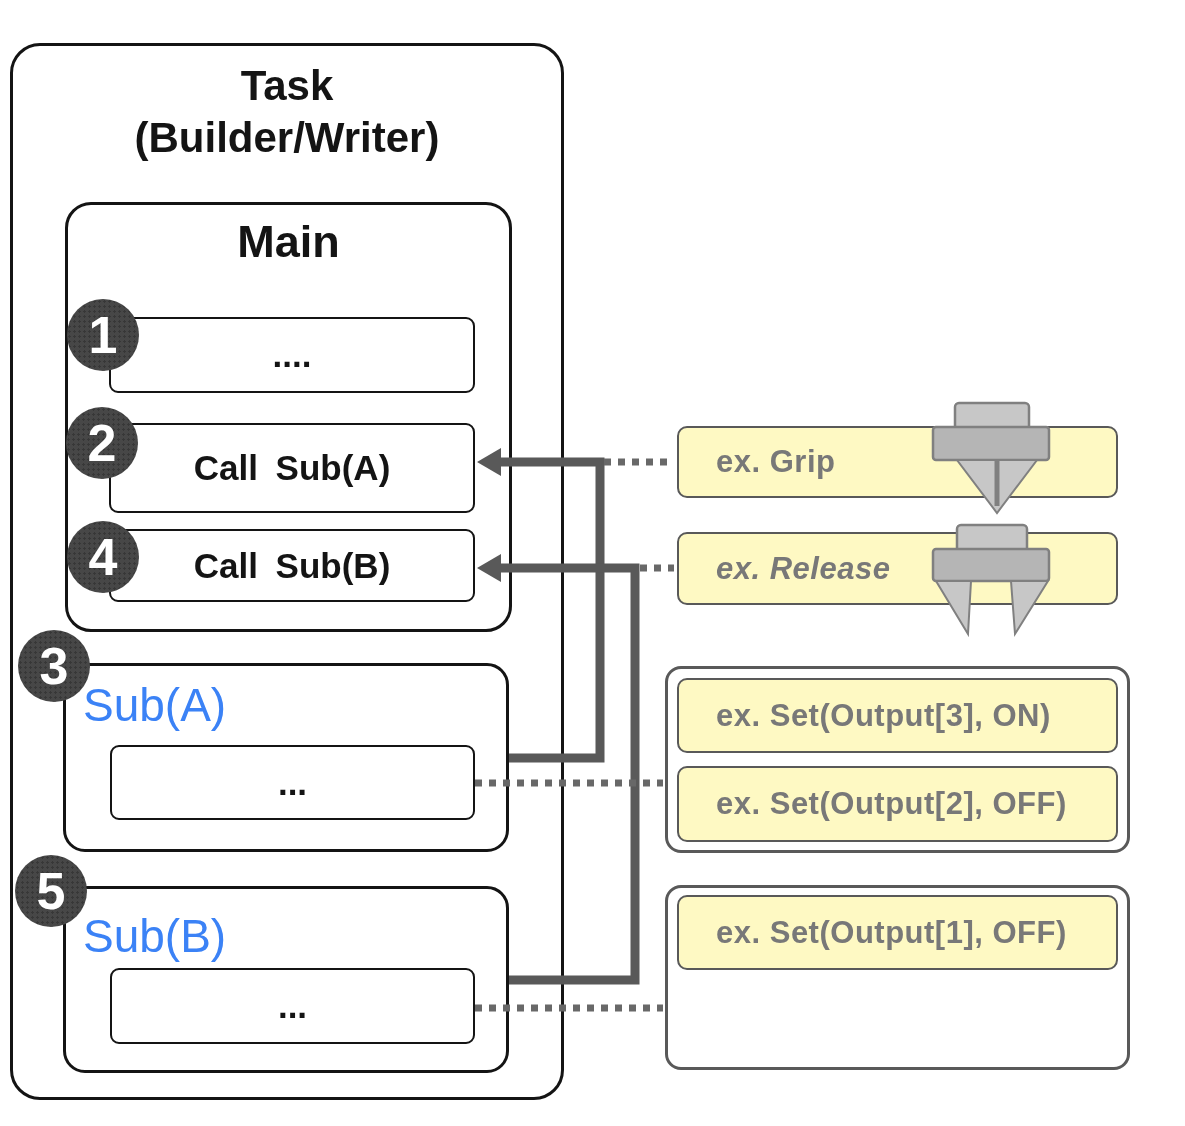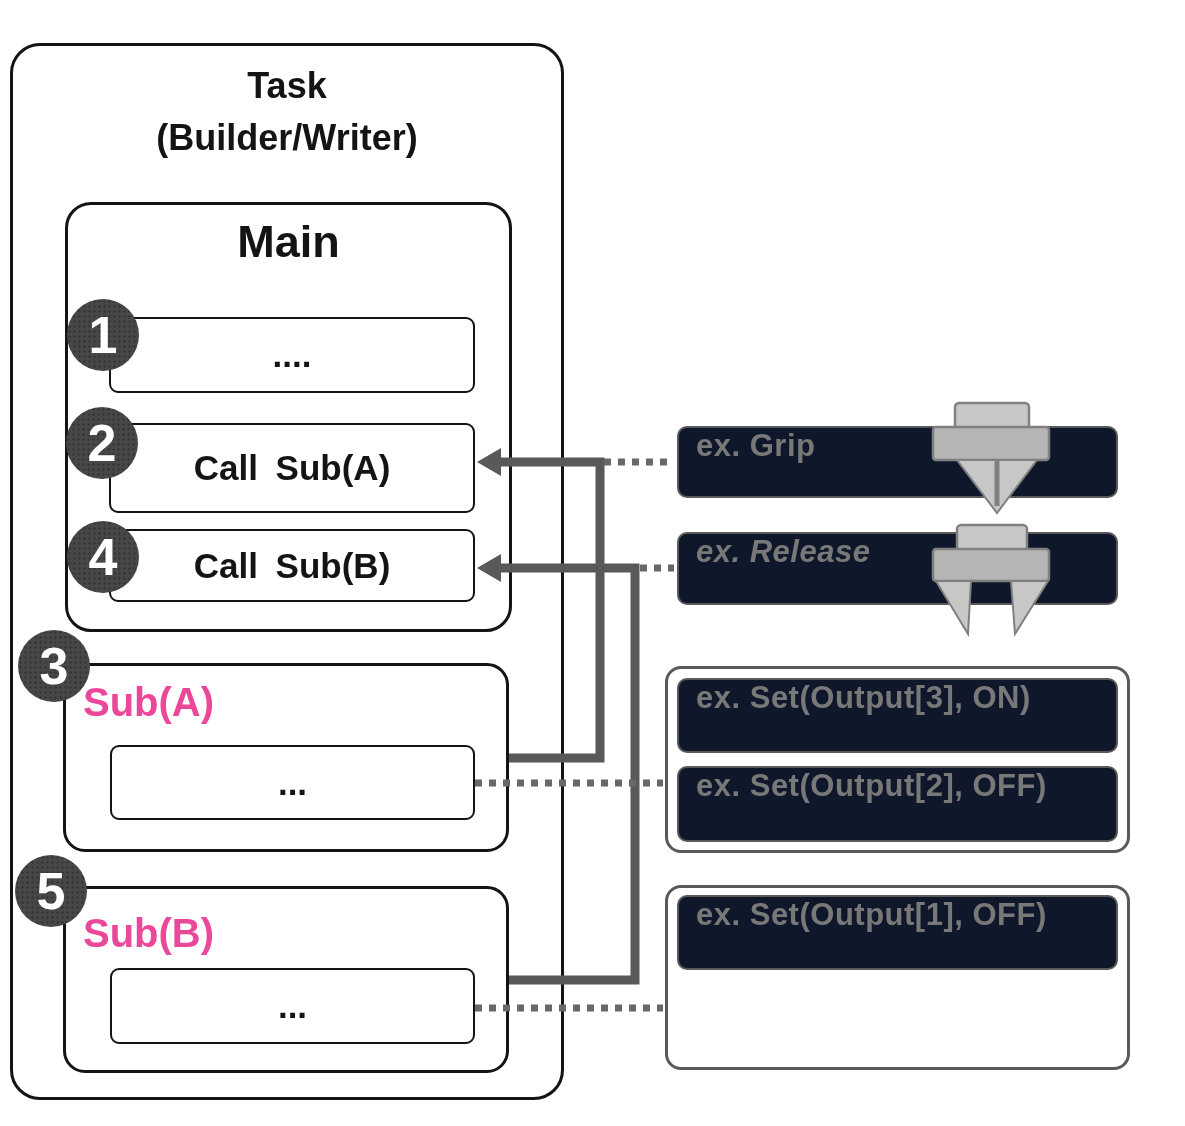--- a/index.html
+++ b/index.html
@@ -6,25 +6,25 @@
   .canvas{
     position:relative;width:1185px;height:1126px;background:#ffffff;overflow:hidden;
     font-family:"Liberation Sans","DejaVu Sans",sans-serif;
   }
   .abs{position:absolute;box-sizing:border-box;}
   
   .blackbox{border:3px solid #141414;background:#ffffff;}
   .innerbox{border:2.5px solid #141414;background:#ffffff;}
   
   .exgroup{border:3px solid #595959;background:#ffffff;border-radius:16px;}
-  .exbox{border:2.5px solid #595959;background:#0f172a;border-radius:10px;display:flex;align-items:flex-start;}
+  .exbox{border:2.5px solid #595959;background:#fef9c3;border-radius:10px;display:flex;align-items:center;padding-left:20px;}
   .exlabel{color:#787878;font-weight:bold;font-size:31px;padding-left:17px;white-space:nowrap;letter-spacing:0.5px;}
   
   .titleblock{text-align:center;color:#141414;font-weight:bold;}
-  .sublabel{color:#ec4899;font-weight:bold;font-size:40px;line-height:1;white-space:nowrap;}
+  .sublabel{color:#3b82f6;font-weight:normal;font-size:46px;line-height:1;white-space:nowrap;}
   
   .stepbox{display:flex;align-items:center;justify-content:center;}
   .steptext{color:#141414;font-weight:bold;font-size:35px;word-spacing:8px;white-space:nowrap;}
   
   .badge{
     width:72px;height:72px;border-radius:50%;
     background-color:#474747;
     background-image:radial-gradient(#373737 1.2px, rgba(0,0,0,0) 1.3px);
     background-size:5px 5px;
     display:flex;align-items:center;justify-content:center;
@@ -32,21 +32,21 @@
   }
   svg.overlay{position:absolute;left:0;top:0;z-index:5;pointer-events:none;}
 </style>
 </head>
 <body>
 
 <div class="canvas">
 
   <div class="abs blackbox" style="left:10px;top:43px;width:554px;height:1057px;border-radius:30px;"></div>
 
-  <div class="abs titleblock" style="left:10px;top:60px;width:554px;font-size:36px;line-height:52px;">
+  <div class="abs titleblock" style="left:10px;top:60px;width:554px;font-size:42px;line-height:52px;">
     <div>Task</div>
     <div>(Builder/Writer)</div>
   </div>
 
   <div class="abs blackbox" style="left:65px;top:202px;width:447px;height:430px;border-radius:26px;"></div>
   <div class="abs titleblock" style="left:65px;top:217px;width:447px;font-size:45px;line-height:50px;">Main</div>
 
   <div class="abs innerbox stepbox" style="left:109px;top:317px;width:366px;height:76px;border-radius:9px;">
     <span class="steptext">....</span>
   </div>

